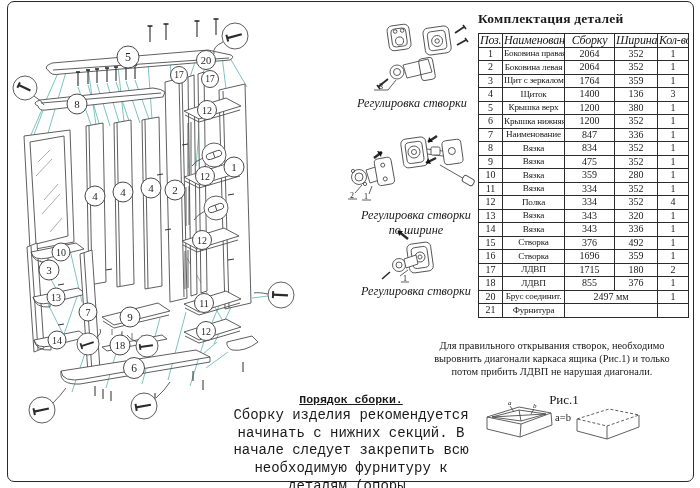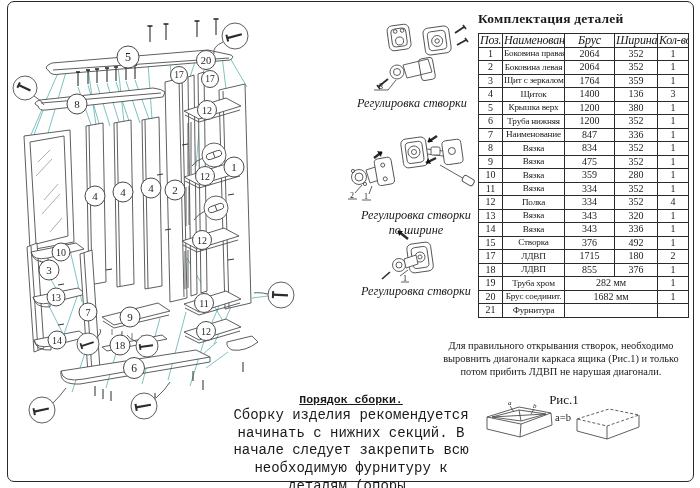--- a/index.html
+++ b/index.html
@@ -15,21 +15,21 @@
               border-collapse:collapse;table-layout:fixed;}
   table.parts th,table.parts td{border:1px solid #2b2b2b;text-align:center;
               padding:0 1px;height:12.5px;font-size:10px;line-height:1;
               white-space:nowrap;overflow:hidden;font-weight:normal;}
   table.parts th{font-size:12px;letter-spacing:-0.2px;font-style:italic;}
   table.parts td.name{font-size:9.2px;letter-spacing:-0.2px;margin-left:12px;}
   .caption{text-align:center;font-size:12.3px;line-height:1.18;font-style:italic;}
   .cap1{left:341px;top:96px;width:142px;}
   .cap2{left:345px;top:208px;width:142px;}
   .cap3{left:345px;top:284px;width:142px;}
-  .note{left:431px;top:339px;width:260px;text-align:center;
+  .note{left:422px;top:339px;width:260px;text-align:center;
         font-size:10.4px;line-height:1.25;}
   .assembly{left:232px;top:393px;width:238px;text-align:center;font-family:Liberation Mono, monospace;}
   .assembly .hd{font-size:11.5px;font-weight:bold;text-decoration:underline;margin-bottom:1px;}
   .assembly .bd{font-size:14px;line-height:1.26;}
   .ln{stroke:#4d4d4d;stroke-width:0.9;fill:none;}
   .fw{stroke:#4d4d4d;stroke-width:0.9;fill:#ffffff;}
   .teal{stroke:#45a8a8;stroke-width:0.7;}
   .scr{stroke:#2b2b2b;}
   .callout circle{fill:#ffffff;stroke:#4a4a4a;stroke-width:1;}
   .callout text{fill:#1f1f1f;}
@@ -517,21 +517,21 @@
       <col style="width:24px">
         <col style="width:62px">
         <col style="width:50px">
       <col style="width:43px">
         <col style="width:31px">
     </colgroup>
     <thead>
       <tr>
         <th>Поз.</th>
         <th>Наименование</th>
-        <th>Брус</th>
+        <th>Сборку</th>
         <th>Ширина</th>
         <th>Кол-во</th>
       </tr>
     </thead>
     <tbody>
         <tr>
           <td>1</td>
           <td class="name">Боковина правая</td>
           <td>2064</td>
           <td>352</td>
@@ -560,21 +560,21 @@
         </tr>
         <tr>
           <td>5</td>
           <td class="name">Крышка верх</td>
           <td>1200</td>
           <td>380</td>
           <td>1</td>
         </tr>
         <tr>
           <td>6</td>
-          <td class="name">Труба нижняя</td>
+          <td class="name">Крышка нижняя</td>
           <td>1200</td>
           <td>352</td>
           <td>1</td>
         </tr>
         <tr>
           <td>7</td>
           <td class="name">Наименование</td>
           <td>847</td>
           <td>336</td>
           <td>1</td>
@@ -629,43 +629,44 @@
           <td>1</td>
         </tr>
         <tr>
           <td>15</td>
           <td class="name">Створка</td>
           <td>376</td>
           <td>492</td>
           <td>1</td>
         </tr>
         <tr>
+          <td>16</td>
+          <td class="name">Створка</td>
+          <td>1696</td>
+          <td>359</td>
+          <td>1</td>
+        </tr>
+        <tr>
           <td>17</td>
           <td class="name">ЛДВП</td>
           <td>1715</td>
           <td>180</td>
           <td>2</td>
         </tr>
         <tr>
           <td>18</td>
           <td class="name">ЛДВП</td>
           <td>855</td>
           <td>376</td>
           <td>1</td>
         </tr>
         <tr>
-          <td>19</td>
-          <td class="name">Труба хром</td>
-          <td colspan="2">282 мм</td>
-          <td>1</td>
-        </tr>
-        <tr>
           <td>20</td>
           <td class="name">Брус соединит.</td>
-          <td colspan="2">1682 мм</td>
+          <td colspan="2">2497 мм</td>
           <td>1</td>
         </tr>
         <tr>
           <td>21</td>
           <td class="name">Фурнитура</td>
           <td colspan="2"></td>
           <td></td>
         </tr>
       </tbody>
   </table>

